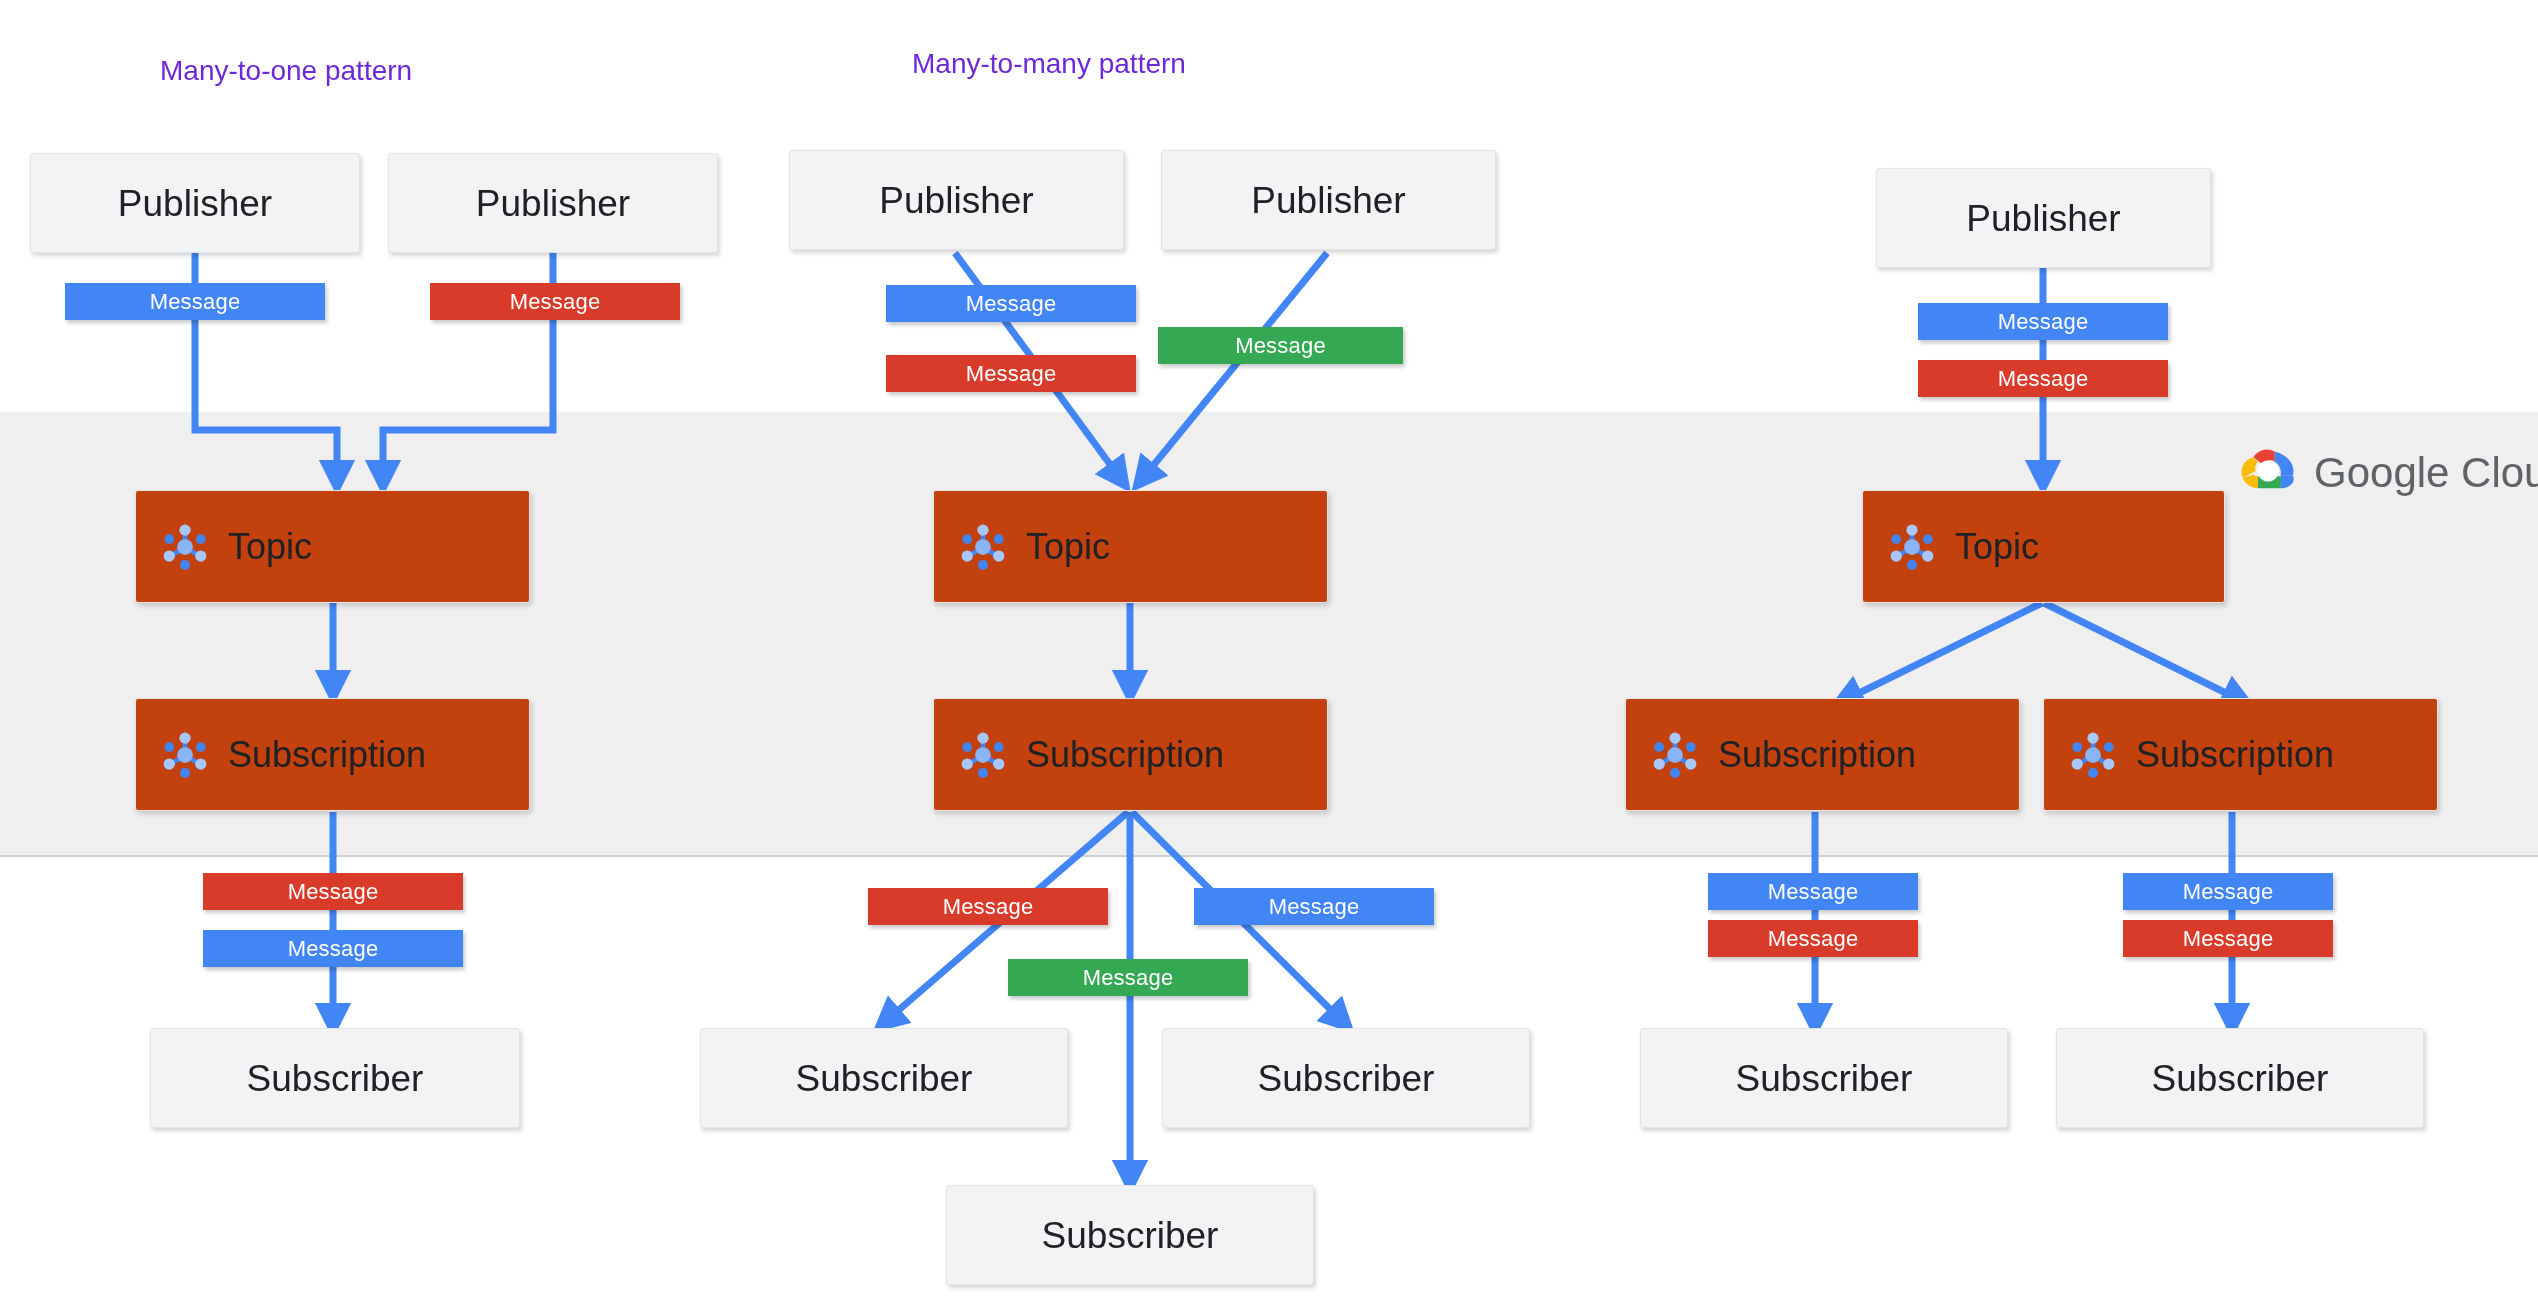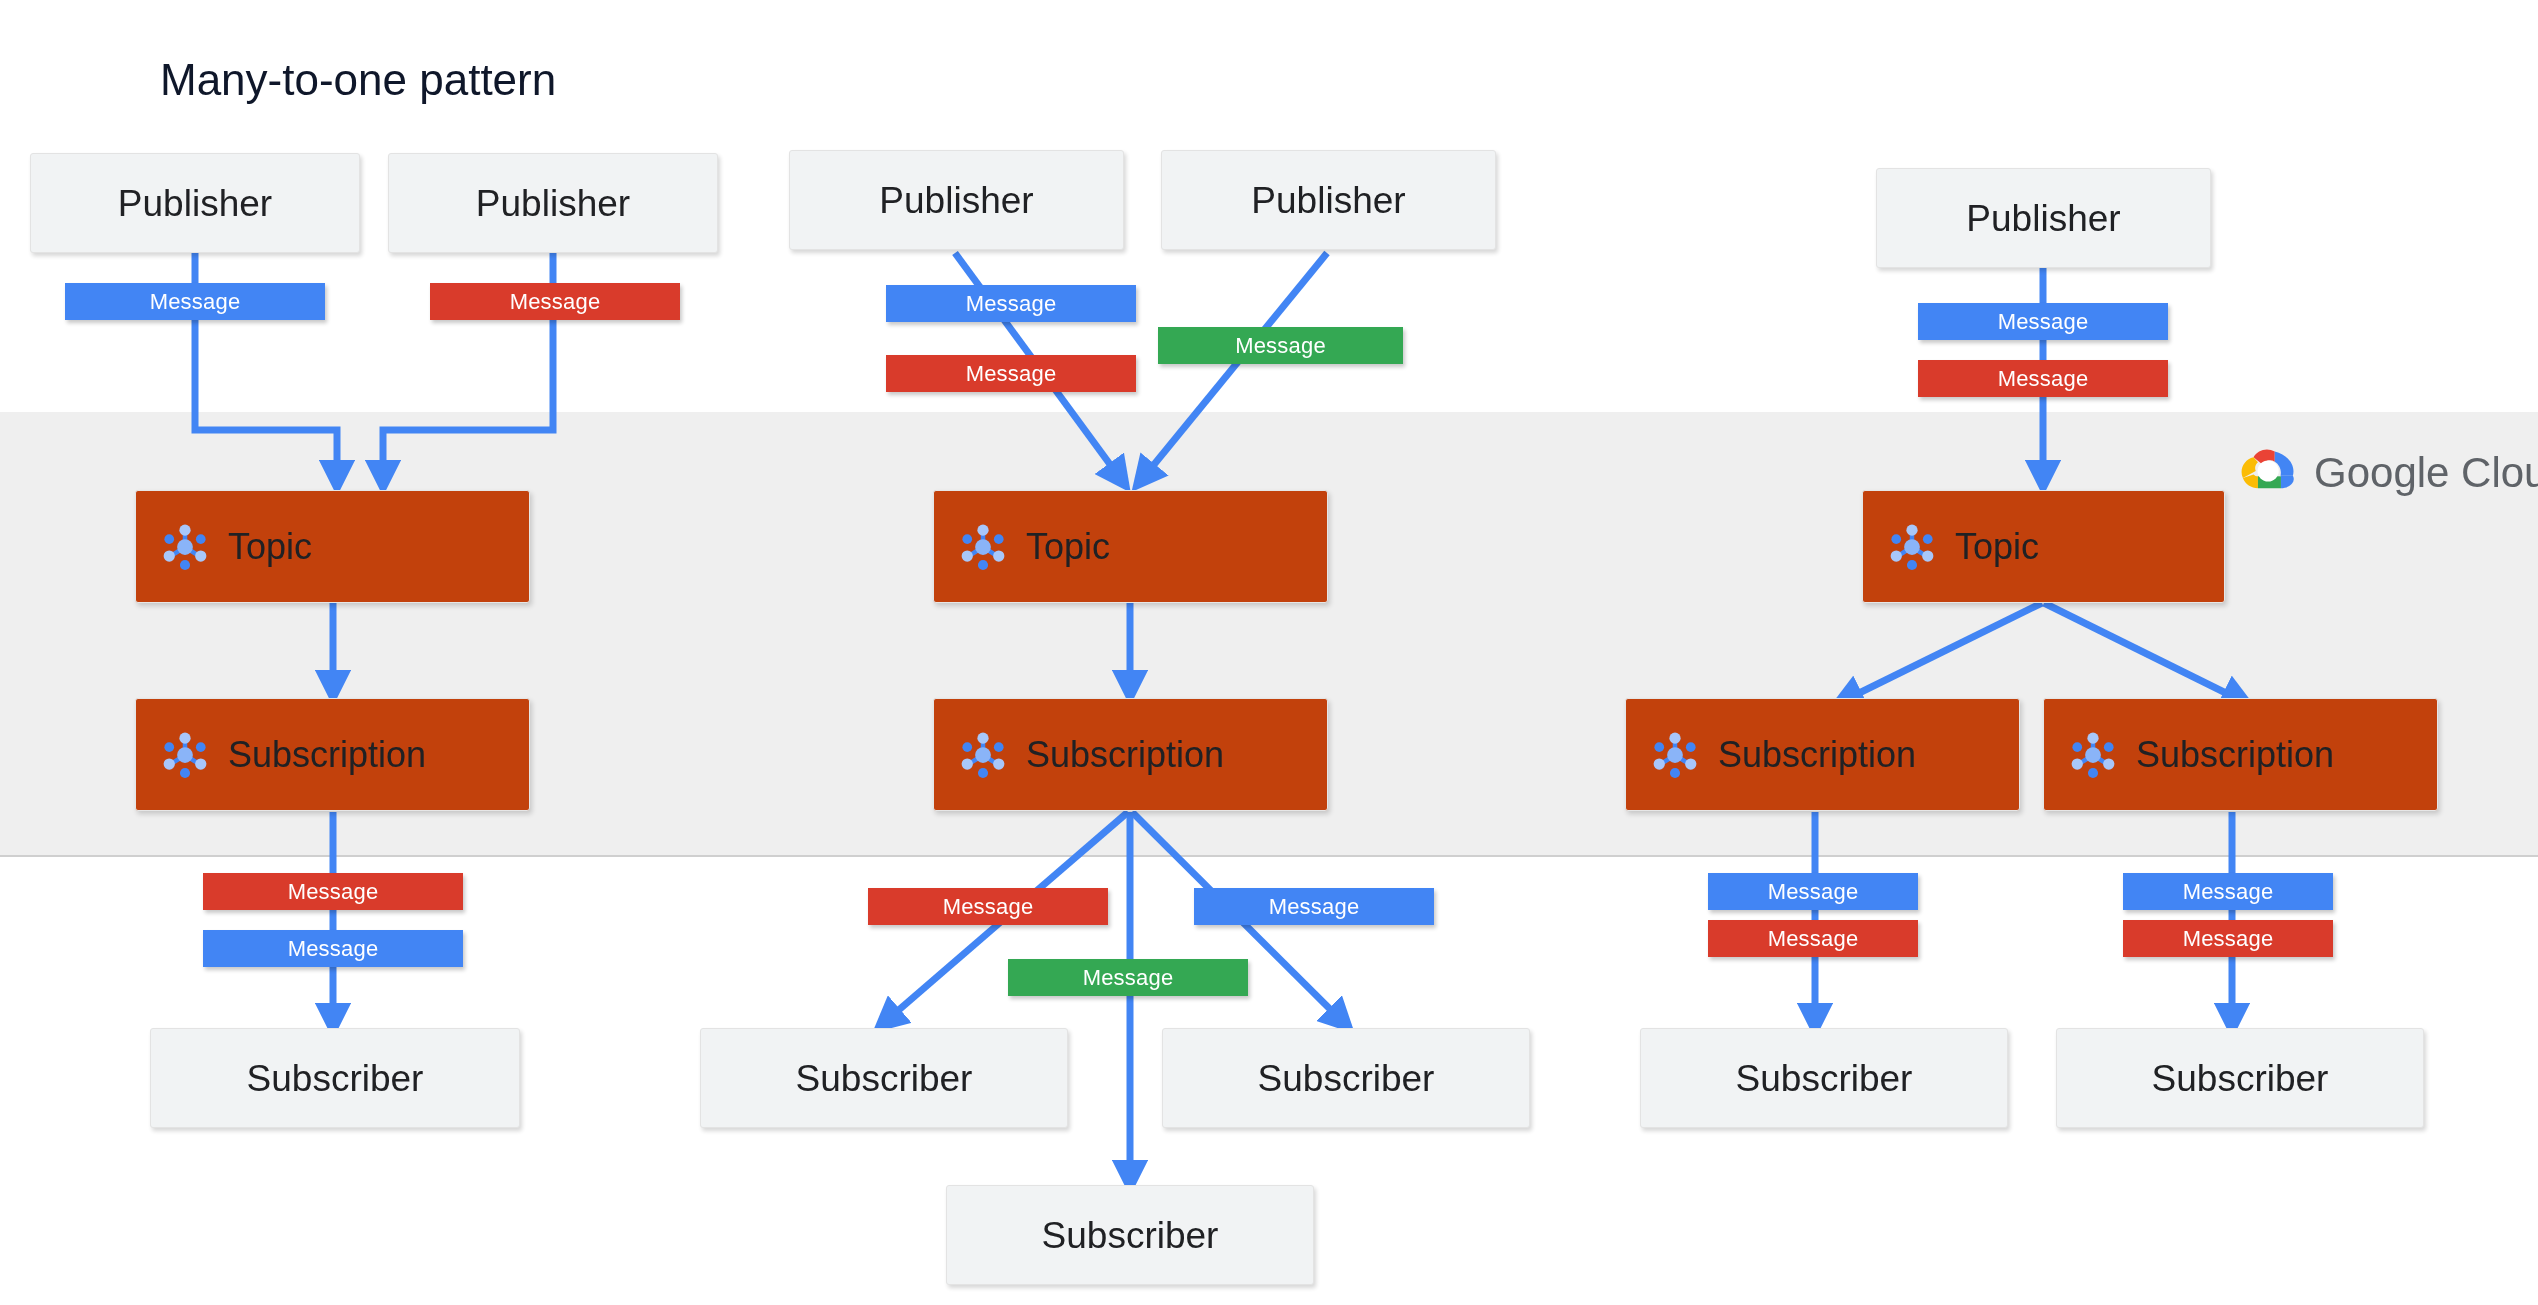--- a/index.html
+++ b/index.html
@@ -30,21 +30,21 @@
 
   
   .msg{position:absolute;box-sizing:border-box;display:flex;align-items:center;
        justify-content:center;color:#fff;font-size:22px;height:37px;
        box-shadow:2px 3px 4px rgba(0,0,0,.22);letter-spacing:.2px;}
   .msg.blue{background:#4285f4;}
   .msg.red{background:#d93b2b;}
   .msg.green{background:#34a853;}
 
   
-  .title{position:absolute;font-size:44px;color:#0f172a;white-space:nowrap;}
+  .title{position:absolute;font-size:28px;color:#6d28d9;white-space:nowrap;}
 
   
   .gclogo{position:absolute;display:flex;align-items:center;gap:16px;}
   .gclogo .gctext{font-size:42px;color:#5f6368;white-space:nowrap;}
 
   .icon-wrap{width:54px;height:54px;flex:0 0 54px;}
 </style>
 </head>
 <body>
 
@@ -141,20 +141,21 @@
     <span class="lbl">Subscription</span>
   </div>
 
   <div class="msg red" style="left:203px;top:873px;width:260px;">Message</div>
   <div class="msg blue" style="left:203px;top:930px;width:260px;">Message</div>
 
   <div class="node endpoint" style="left:150px;top:1028px;width:370px;height:100px;">
     <span>Subscriber</span>
   </div>
 
+  <div class="title" style="left:912px;top:48px;">Many-to-many  pattern</div>
 
   <div class="node endpoint" style="left:789px;top:150px;width:335px;height:100px;">
     <span>Publisher</span>
   </div>
   <div class="node endpoint" style="left:1161px;top:150px;width:335px;height:100px;">
     <span>Publisher</span>
   </div>
 
   <div class="msg blue" style="left:886px;top:285px;width:250px;">Message</div>
   <div class="msg red" style="left:886px;top:355px;width:250px;">Message</div>

